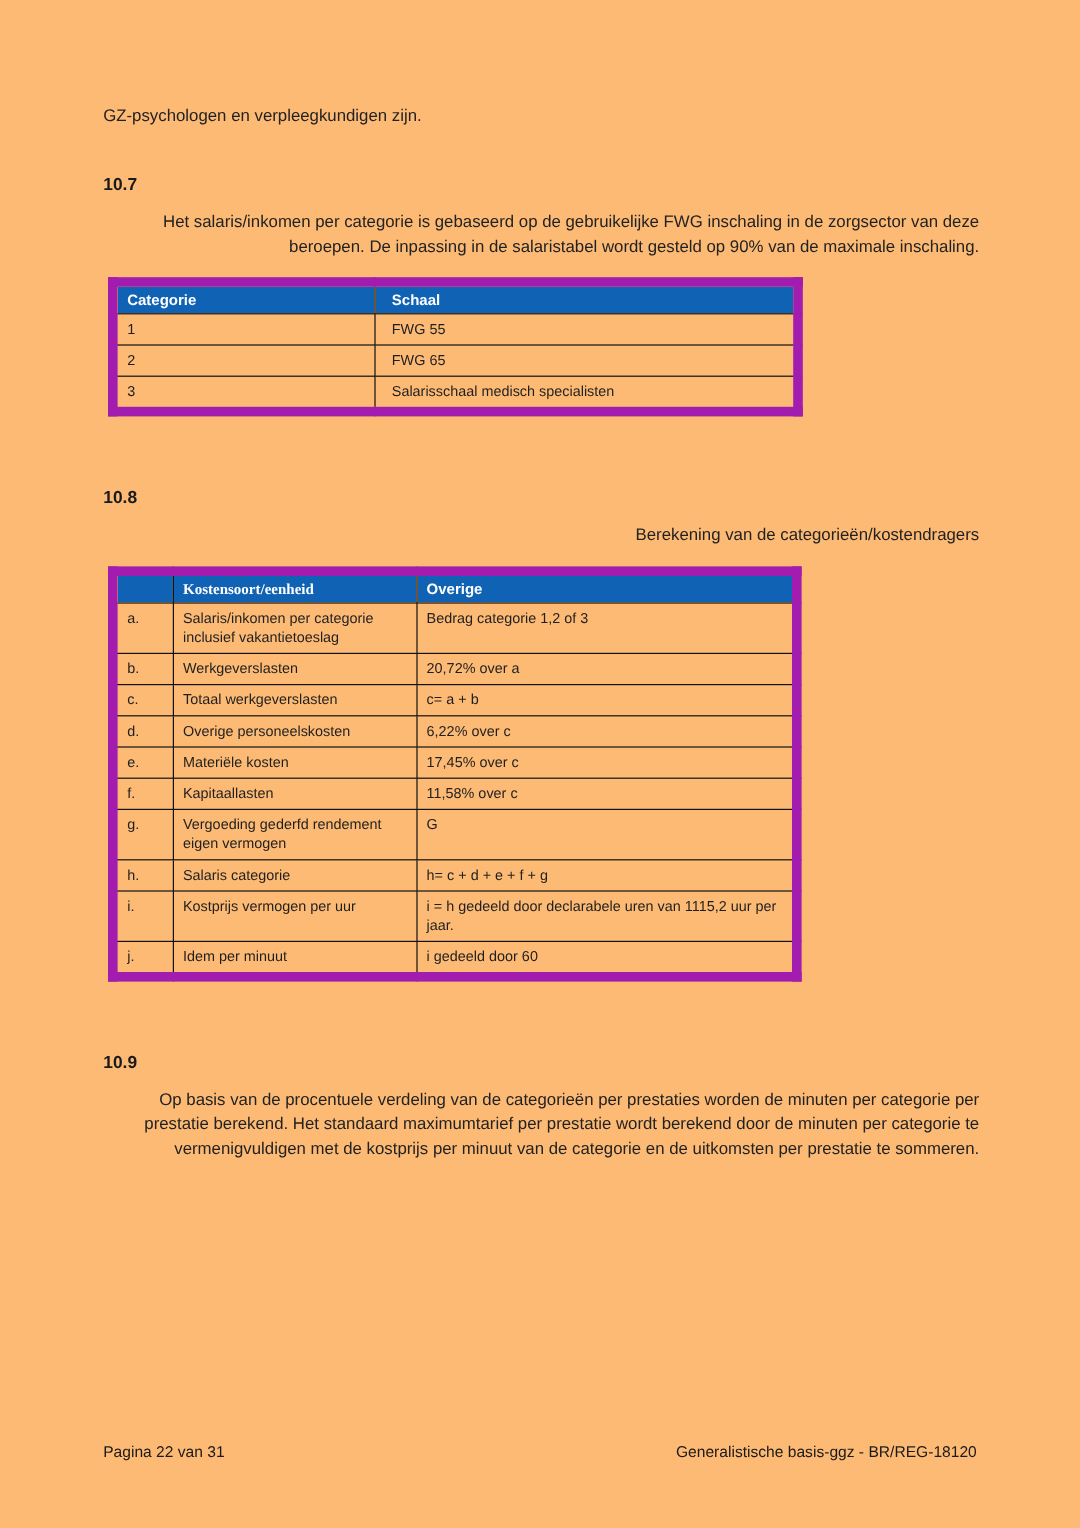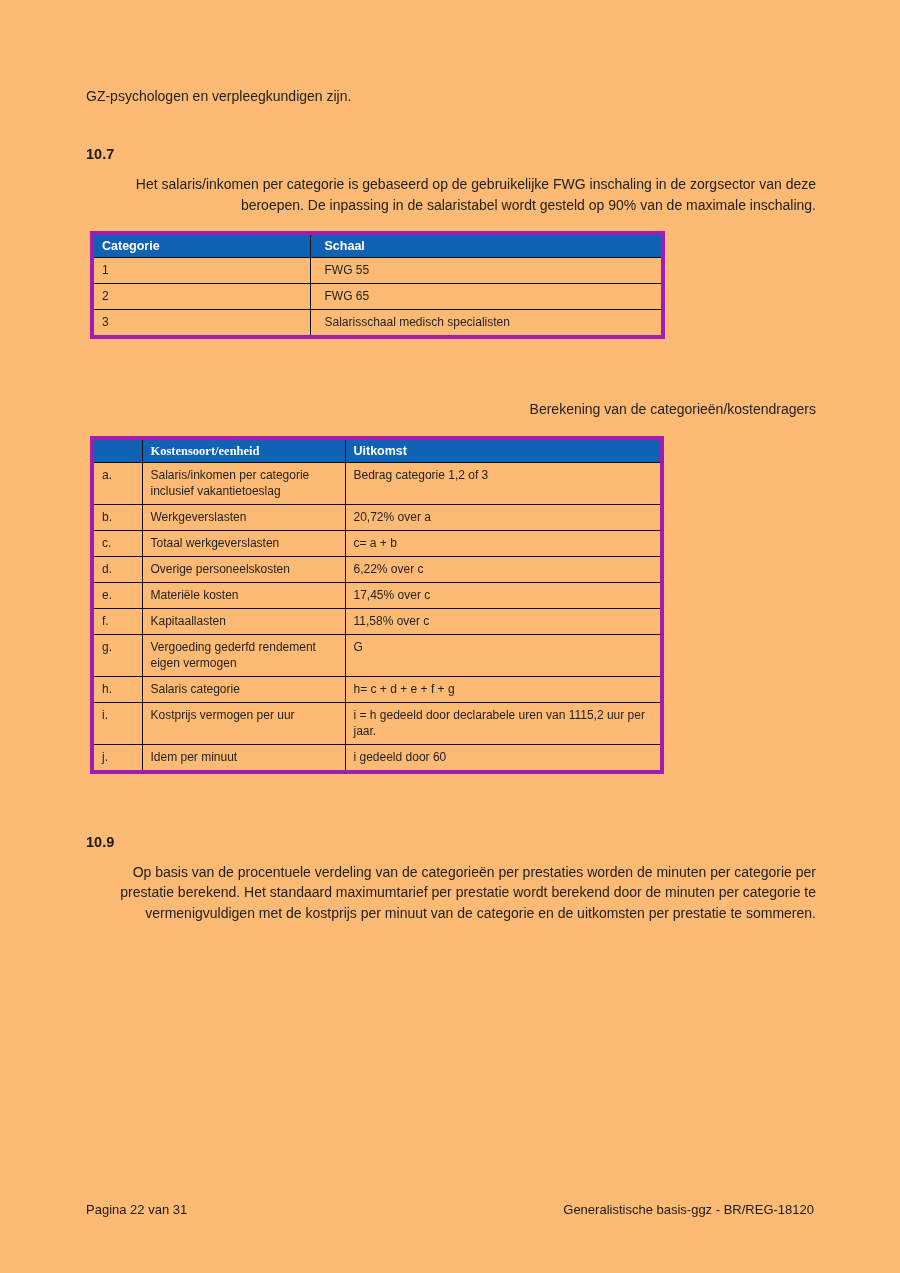--- a/index.html
+++ b/index.html
@@ -36,21 +36,21 @@
     font-size: 14px;
     line-height: 20.5px;
     margin-bottom: 16px;
     text-align: right;
   }
   
   table.doc-table {
     border-collapse: collapse;
     table-layout: fixed;
     margin-left: 4px;
-    border: 4px solid #a21caf;
+    border: 8px solid #a21caf;
     font-size: 12px;
   }
   table.doc-table th, table.doc-table td {
     border: 1px solid #111111;
     text-align: left;
     vertical-align: top;
     padding: 4px 8px 5px 8px;
     line-height: 16px;
     overflow: hidden;
   }
@@ -117,28 +117,29 @@
             <td class="c1">3</td>
             <td class="c2">Salarisschaal medisch specialisten</td>
           </tr>
         </tbody>
       </table>
     </div>
 
     <div class="gap-large"></div>
 
     <div>
+      <div class="section-heading">10.8</div>
       <p class="section-body">Berekening van de categorieën/kostendragers</p>
 
       <table class="doc-table t2">
         <thead>
           <tr>
             <th class="c1 hdr" style="background: rgb(16, 98, 180); color: rgb(255, 255, 255);"></th>
             <th class="c2 hdr" style="background: rgb(16, 98, 180); color: rgb(255, 255, 255); font-family: Liberation Serif, serif;">Kostensoort/eenheid</th>
-            <th class="c3 hdr" style="background: rgb(16, 98, 180); color: rgb(255, 255, 255);">Uitkomst</th>
+            <th class="c3 hdr" style="background: rgb(16, 98, 180); color: rgb(255, 255, 255);">Overige</th>
           </tr>
         </thead>
         <tbody>
           <tr>
             <td class="c1">a.</td>
             <td class="c2">Salaris/inkomen per categorie inclusief vakantietoeslag</td>
             <td class="c3">Bedrag categorie 1,2 of 3</td>
           </tr>
           <tr>
             <td class="c1">b.</td>

